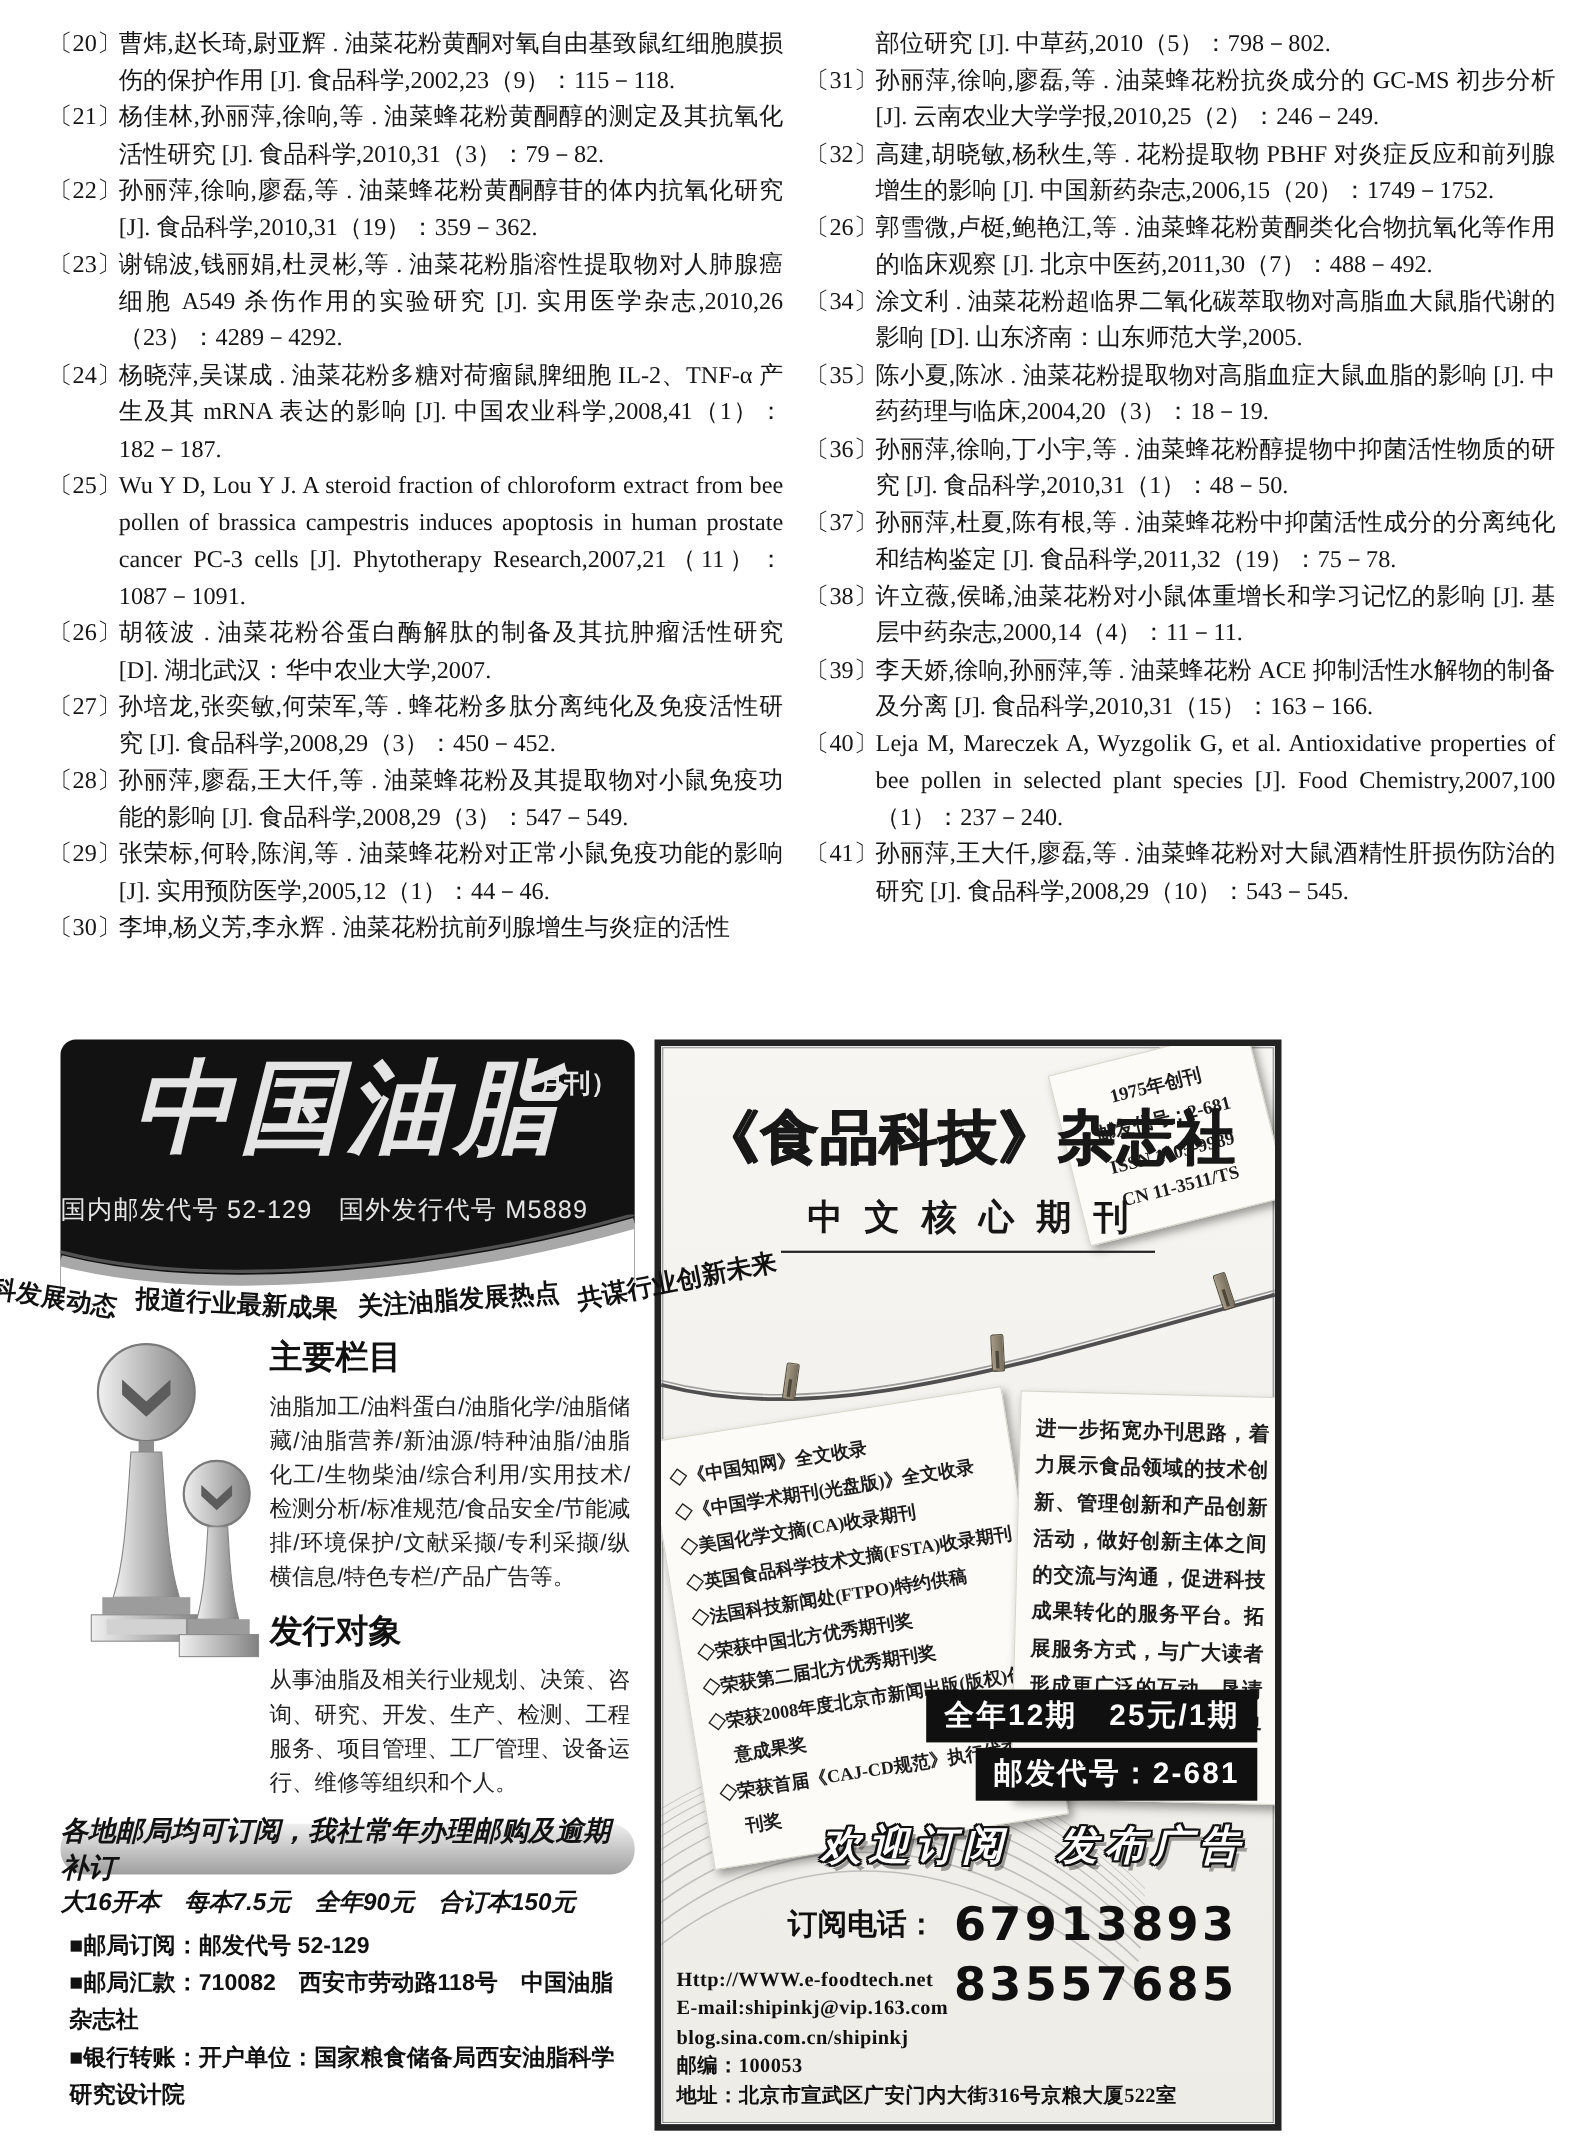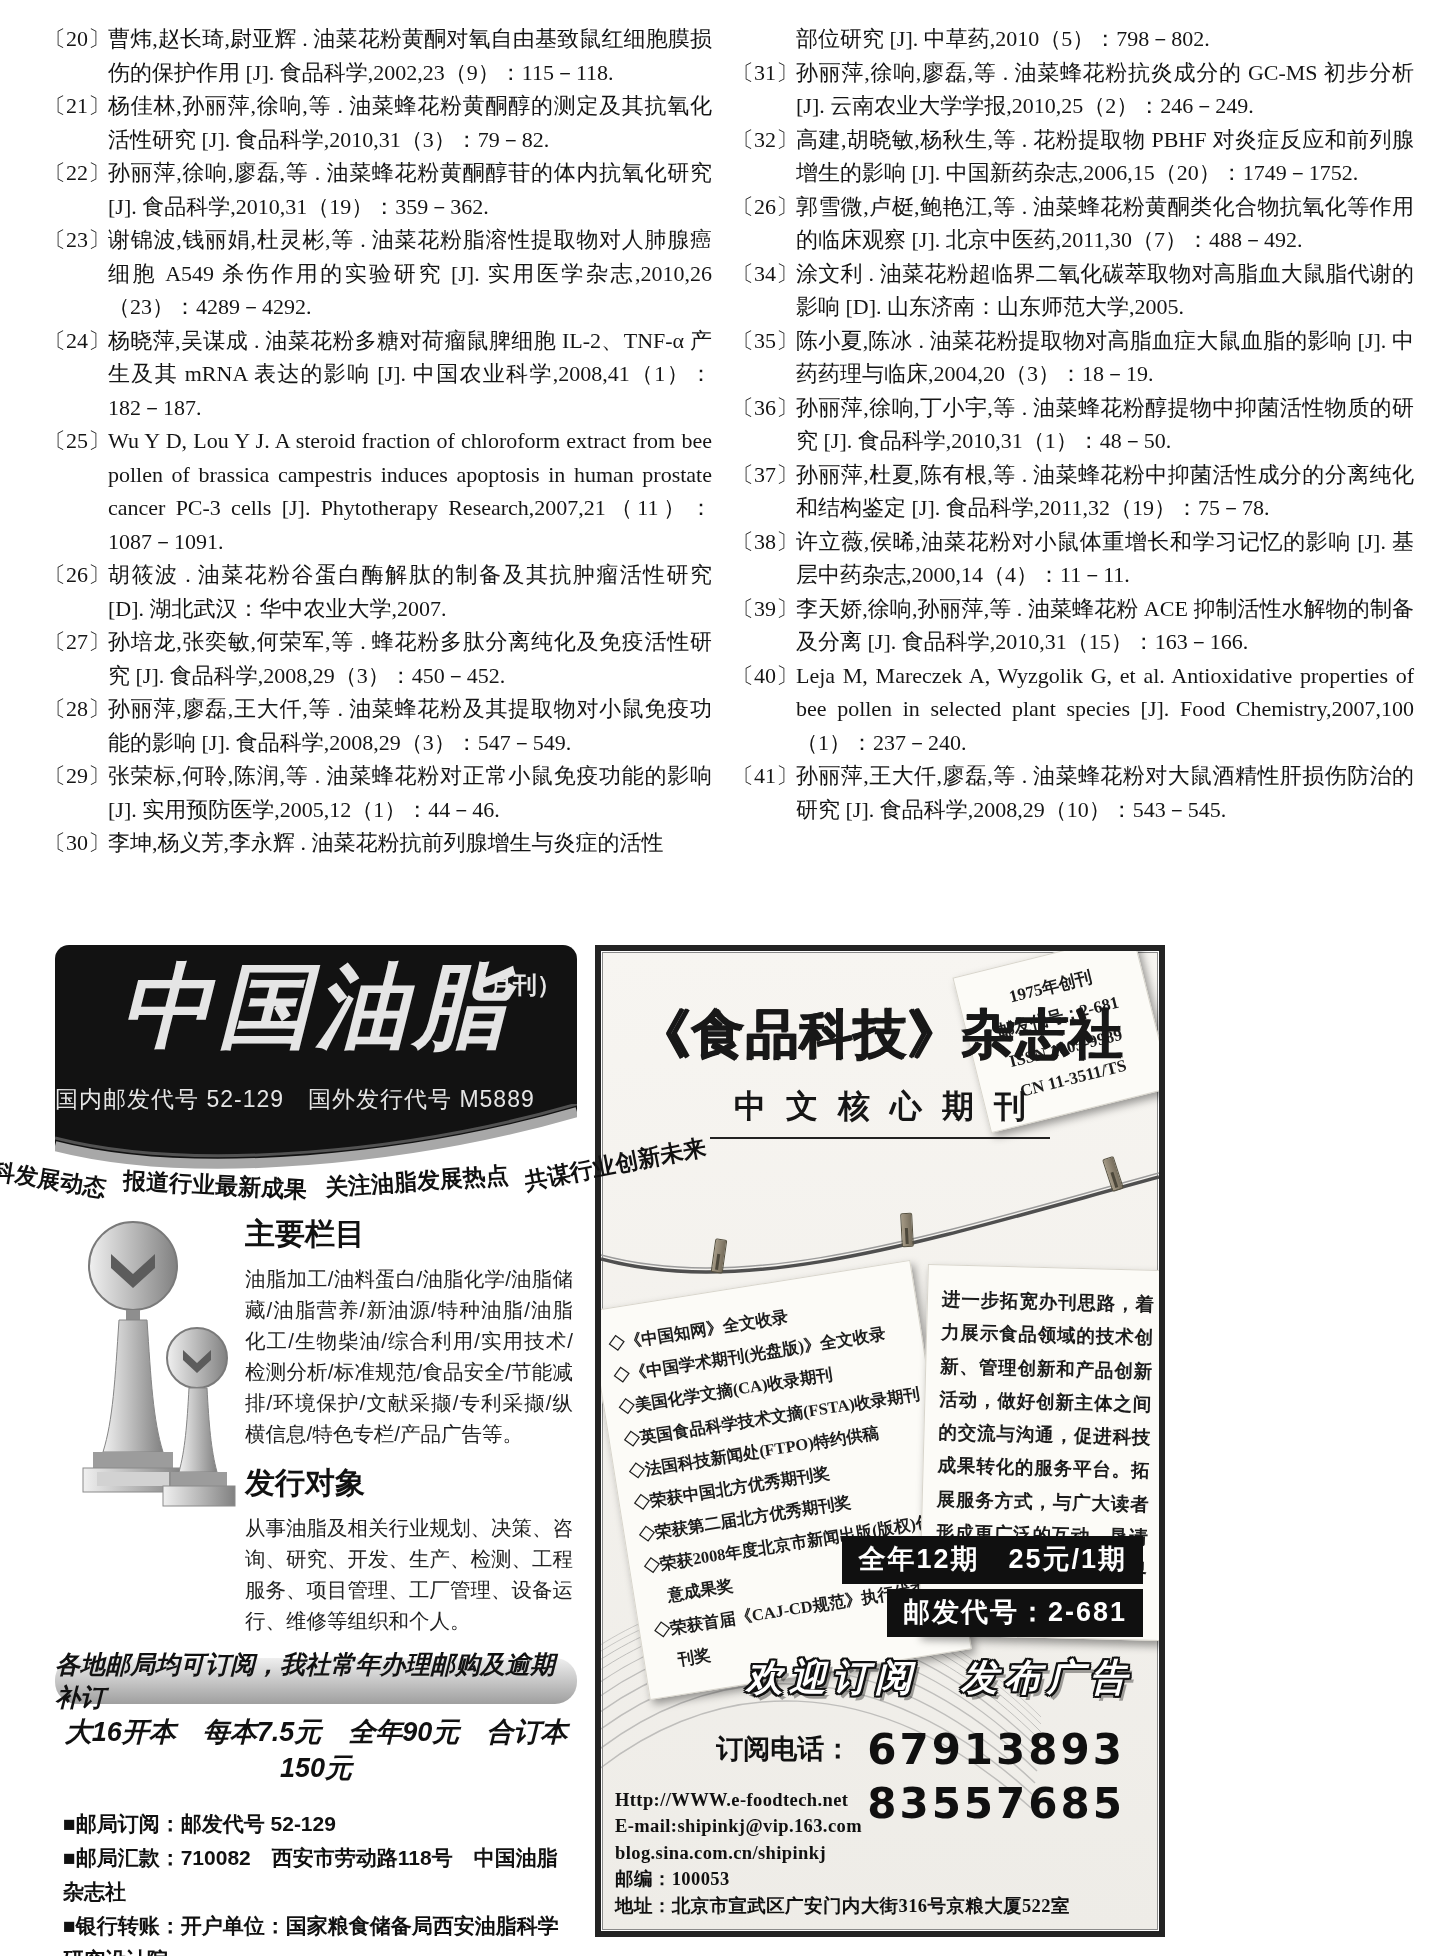--- a/index.html
+++ b/index.html
@@ -32,21 +32,21 @@
   .cnoil-slogan span:nth-child(3){transform:rotate(-4deg) translateY(13px);}
   .cnoil-slogan span:nth-child(4){transform:rotate(-11deg) translateY(-4px);}
   .cnoil-body{display:flex;margin-top:26px;flex:none;}
   .cnoil-trophies{width:190px;flex:none;}
   .cnoil-text{flex:1;padding-right:4px;}
   .cnoil-h{font-size:30px;font-weight:800;margin:4px 0 8px;}
   .cnoil-p{font-size:20.5px;line-height:31px;text-align:justify;color:#222;margin:0 0 14px;}
   .cnoil-graybar{margin-top:8px;height:46px;background:linear-gradient(#efefef,#9f9f9f);
                  display:flex;align-items:center;justify-content:center;
                  font-style:italic;font-weight:800;font-size:25px;flex:none;border-radius:22px;}
-  .cnoil-price{text-align:center;font-style:italic;font-weight:800;font-size:27px;margin:10px 0 21px;flex:none;}
+  .cnoil-price{font-style:italic;font-weight:800;font-size:22px;margin:10px 0 8px;flex:none;}
   .cnoil-sub{font-size:21px;font-weight:600;line-height:34px;padding-left:8px;flex:none;}
 
   
   #ad-right{position:absolute;left:595px;top:945px;width:570px;height:992px;font-family:"Liberation Sans",sans-serif;}
   .fst-frame{position:absolute;inset:0;border:6px solid #232323;background:linear-gradient(180deg,#f7f5f1,#eeece7);
              box-shadow:inset 0 0 0 1px #ffffff, inset 0 0 0 2px #8a8a8a;overflow:hidden;}
   .fst-title{position:absolute;top:48px;left:0;width:100%;text-align:center;z-index:4;
              font-size:53px;font-weight:900;letter-spacing:1px;color:#181818;
              text-shadow:1.5px 0 #181818,0 1px #181818;}
   .fst-sub{position:absolute;top:134px;left:50%;transform:translateX(-50%);z-index:4;

